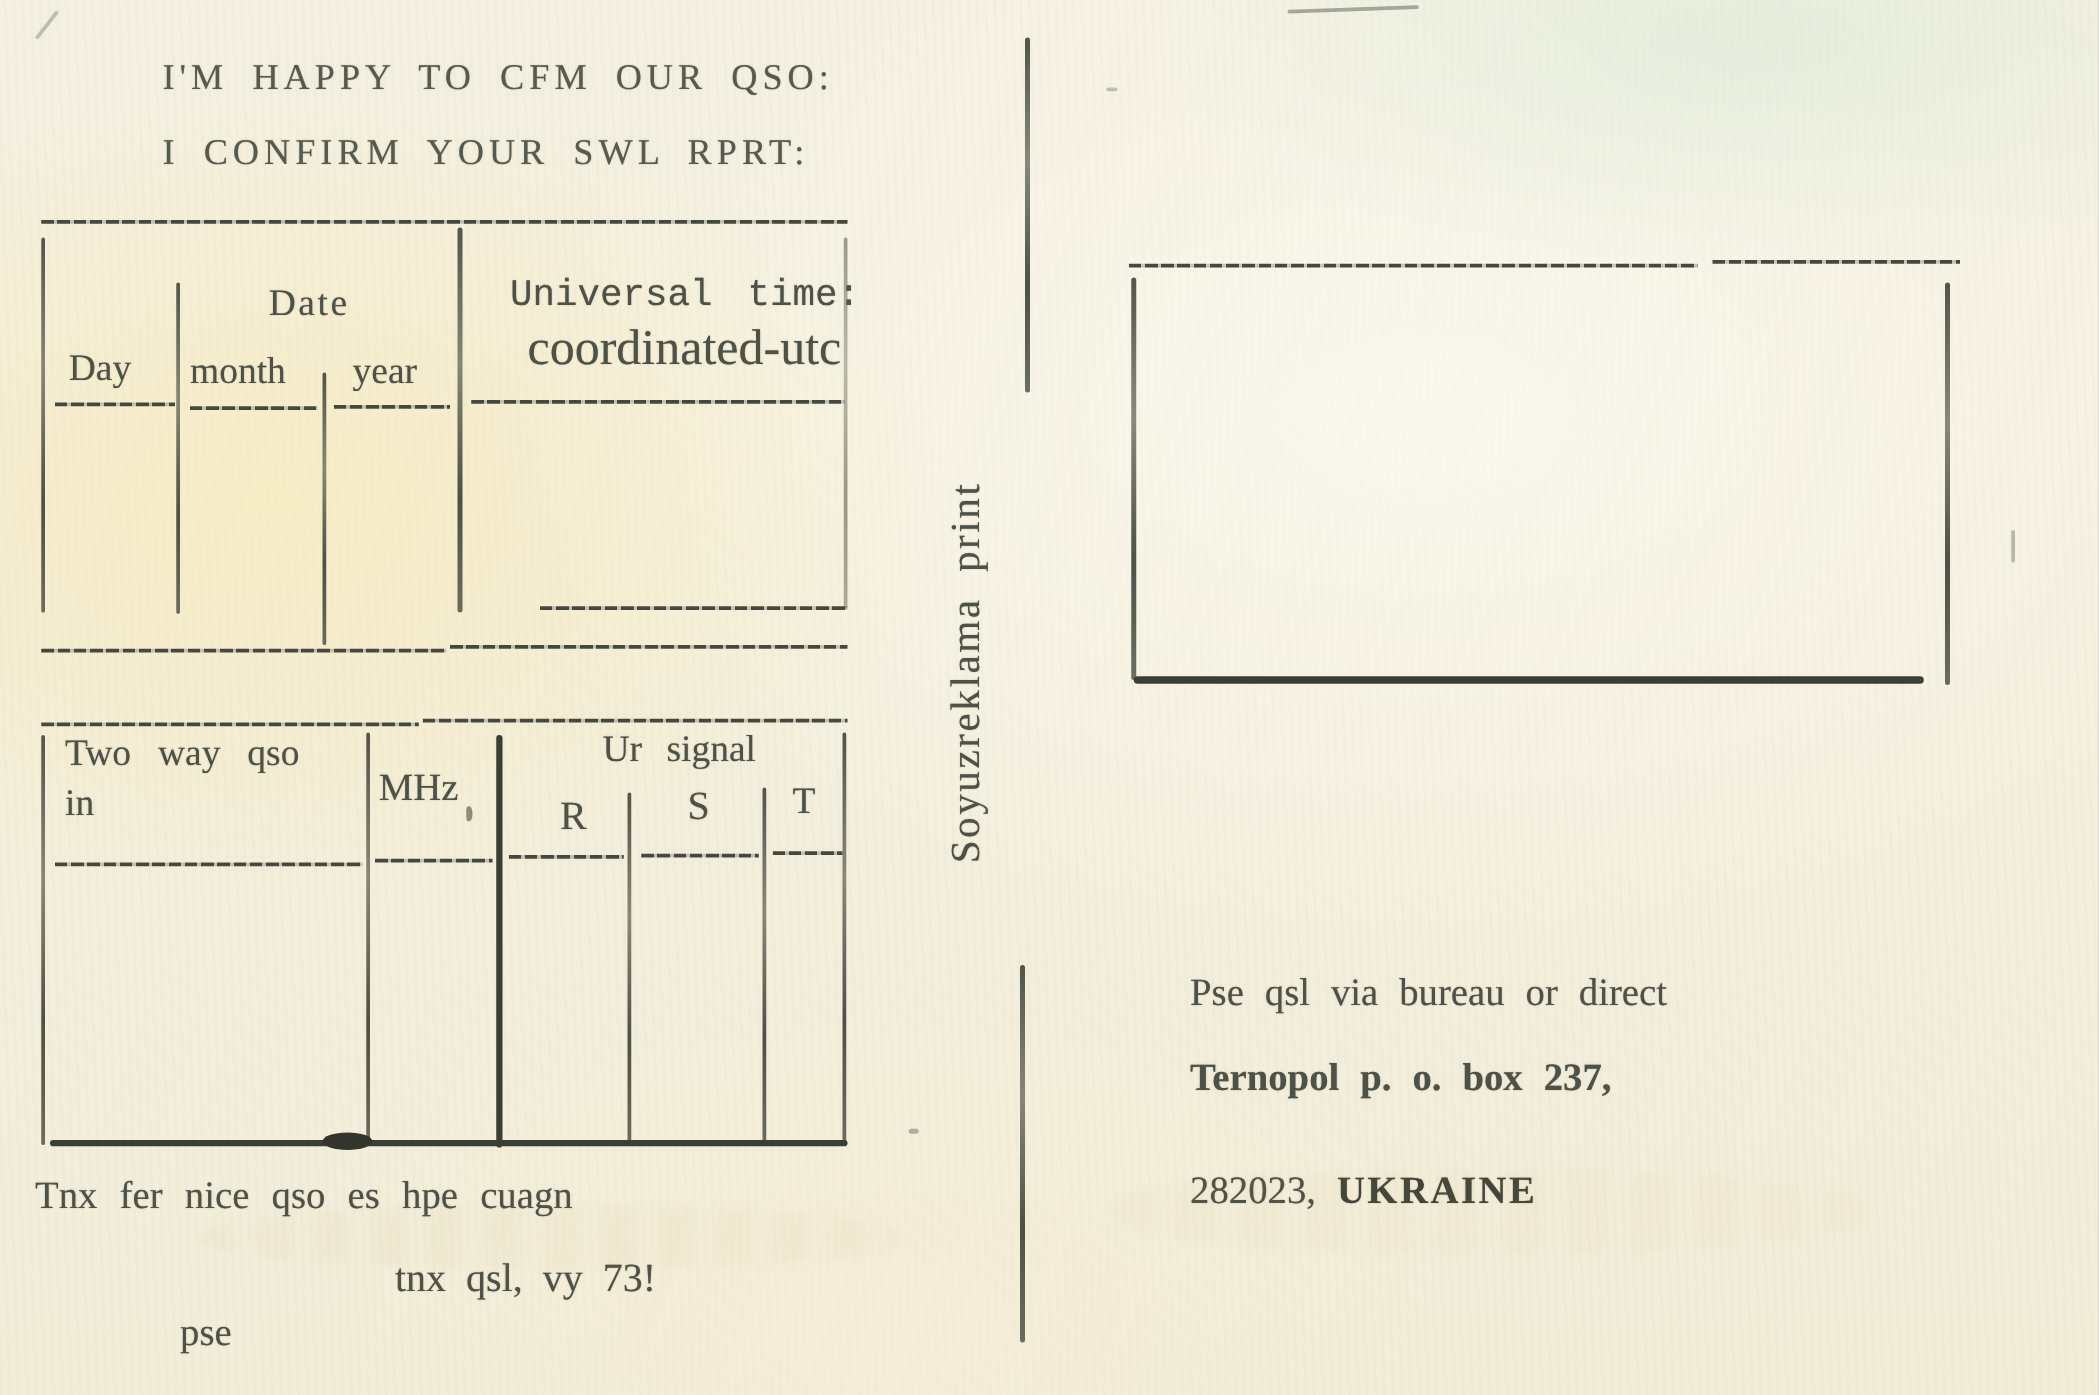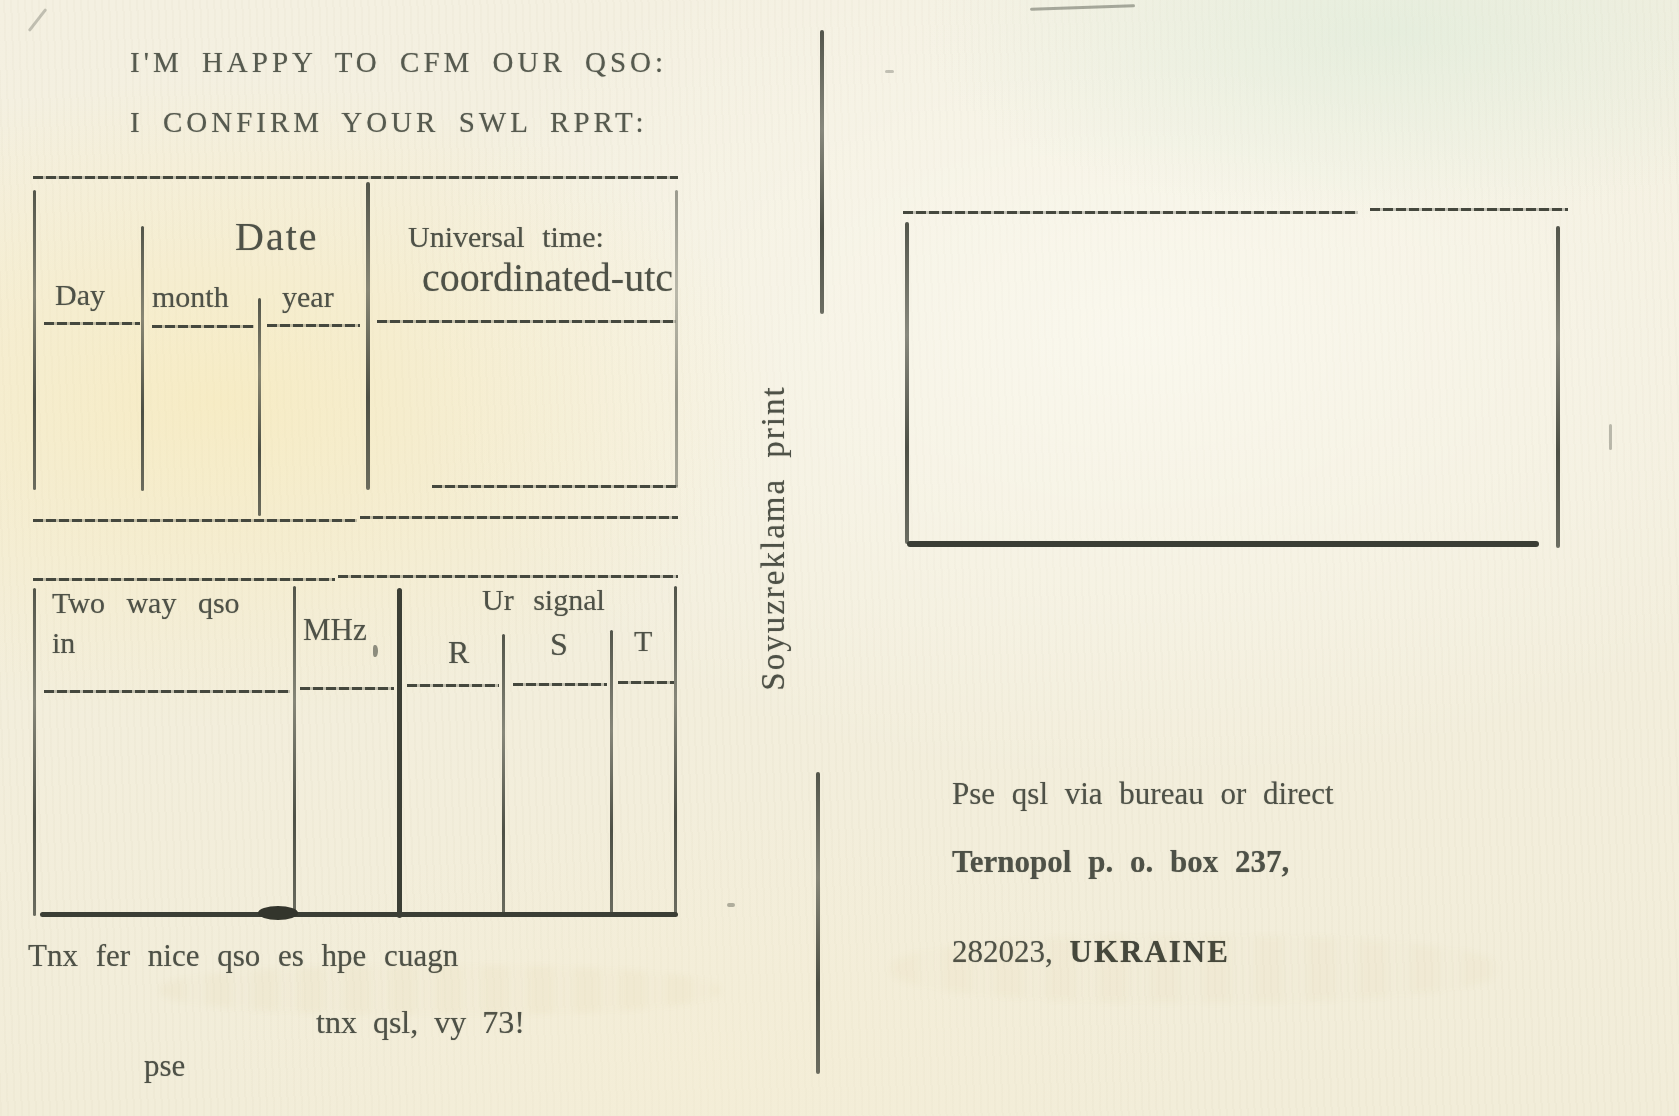--- a/index.html
+++ b/index.html
@@ -45,25 +45,25 @@
   <div class="txt" style="left:130px;top:106px;font-size:29px;letter-spacing:4px;word-spacing:8px;color:#565a4f;">I CONFIRM YOUR SWL RPRT:</div>
   <div class="txt" style="left:130px;top:46px;font-size:29px;letter-spacing:4px;word-spacing:8px;color:#565a4f;">I'M HAPPY TO CFM OUR QSO:</div>
 
   <div class="hl" style="left:33px;top:176px;width:645px;"></div>
   <div class="vl" style="left:33px;top:190px;height:300px;"></div>
   <div class="vl" style="left:141px;top:226px;height:265px;"></div>
   <div class="vl" style="left:258px;top:298px;height:218px;"></div>
   <div class="vl" style="left:366px;top:182px;height:308px;width:4px;"></div>
   <div class="vl faded" style="left:675px;top:190px;height:297px;"></div>
 
-  <div class="txt" style="left:215px;top:213px;font-size:40px;letter-spacing:2px;margin-left:20px;">Date</div>
+  <div class="txt" style="left:215px;top:226px;font-size:30px;letter-spacing:2px;">Date</div>
   <div class="txt" style="left:55px;top:278px;font-size:30px;">Day</div>
   <div class="txt" style="left:152px;top:280px;font-size:30px;">month</div>
   <div class="txt" style="left:282px;top:280px;font-size:30px;">year</div>
-  <div class="txt" style="left:408px;top:220px;font-size:30px;word-spacing:10px;">Universal time:</div>
+  <div class="txt" style="left:408px;top:220px;font-size:30px;word-spacing:10px;font-family:Liberation Mono, monospace;">Universal time:</div>
   <div class="txt" style="left:422px;top:254px;font-size:40px;">coordinated-utc</div>
 
   <div class="hl" style="left:44px;top:322px;width:96px;"></div>
   <div class="hl" style="left:152px;top:325px;width:102px;"></div>
   <div class="hl" style="left:267px;top:324px;width:93px;"></div>
   <div class="hl" style="left:377px;top:320px;width:299px;"></div>
 
   <div class="hl" style="left:432px;top:485px;width:246px;"></div>
   <div class="hl" style="left:33px;top:519px;width:324px;"></div>
   <div class="hl" style="left:360px;top:516px;width:318px;"></div>

